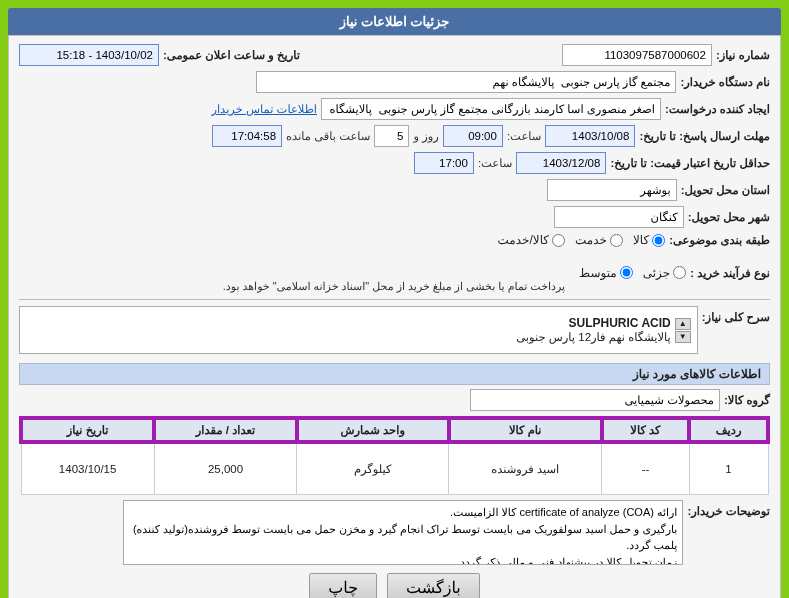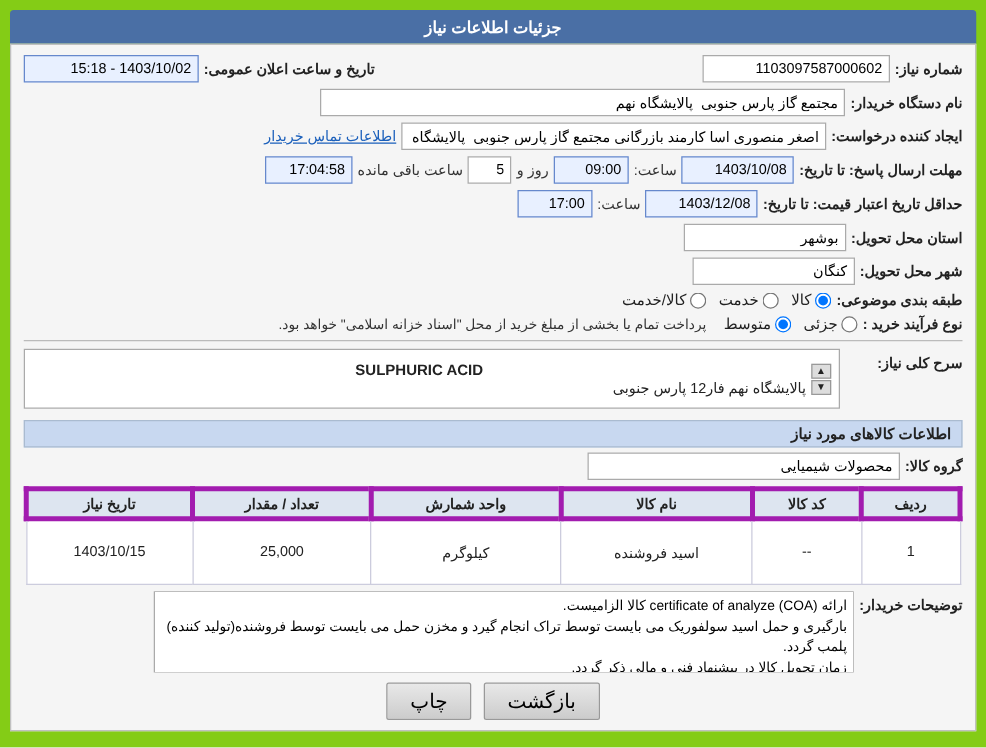--- a/index.html
+++ b/index.html
@@ -262,35 +262,35 @@
       <div class="radio-row">
         <div class="radio-item">
           <input type="radio" name="noefar" style="">
           <span>جزئی</span>
         </div>
         <div class="radio-item">
           <input type="radio" name="noefar" checked="" style="">
           <span>متوسط</span>
         </div>
       </div>
-      <span style="margin-right:10px; font-size:11px; color:#333;">پرداخت تمام یا بخشی از مبلغ خرید از محل "اسناد خزانه اسلامی" خواهد بود.</span>
+      <span style="margin-right:10px; font-size:11px; color:#333;margin-top:28px;">پرداخت تمام یا بخشی از مبلغ خرید از محل "اسناد خزانه اسلامی" خواهد بود.</span>
     </div>
 
     <hr class="section-divider">
 
     <div class="form-row" style="align-items: flex-start;">
-      <span class="label label-bold" style="padding-top:4px;margin-left:26px;">سرح کلی نیاز:</span>
+      <span class="label label-bold" style="padding-top:4px;">سرح کلی نیاز:</span>
       <div style="flex:1; display:flex; gap:4px;">
         <div class="serh-box" style="flex:1; display:flex; align-items:center; min-height:48px;">
           <div class="serh-arrows">
             <div class="arrow-btn">▲</div>
             <div class="arrow-btn">▼</div>
           </div>
           <div class="serh-content">
-            <div style="font-weight:bold; font-size:12px; text-align:center;">SULPHURIC ACID</div>
+            <div style="font-weight:bold; font-size:12px; text-align:right;">SULPHURIC ACID</div>
             <div style="font-size:11.5px; text-align:right; direction:rtl;">پالایشگاه نهم فار12 پارس جنوبی</div>
           </div>
         </div>
       </div>
     </div>
 
     <div class="section-header">اطلاعات کالاهای مورد نیاز</div>
 
     <div class="form-row">
       <span class="label label-bold">گروه کالا:</span>

